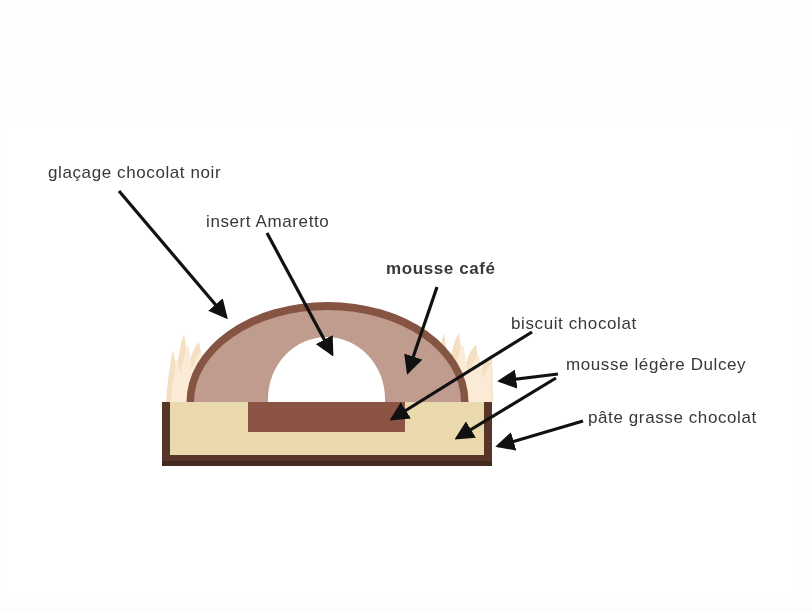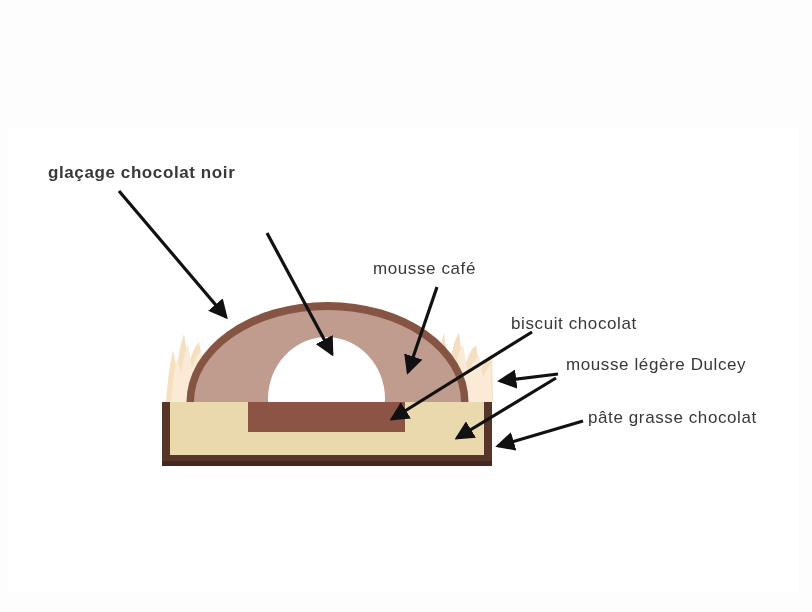--- a/index.html
+++ b/index.html
@@ -32,23 +32,23 @@
     height: 612px;
   }
   .lbl {
     position: absolute;
     font-size: 17px;
     font-weight: 400;
     letter-spacing: 0.6px;
     color: #383838;
     white-space: nowrap;
   }
-  .lbl-glacage     { left: 48px;  top: 163px; font-weight: bold; }
+  .lbl-glacage     { left: 48px;  top: 163px; }
   .lbl-insert      { left: 206px; top: 212px; }
-  .lbl-mousse-cafe { left: 373px; top: 259px; }
+  .lbl-mousse-cafe { left: 386px; top: 259px; font-weight: bold; }
   .lbl-biscuit     { left: 511px; top: 314px; }
   .lbl-dulcey      { left: 566px; top: 355px; }
   .lbl-pate        { left: 588px; top: 408px; }
   .arrow {
     stroke: #111111;
     stroke-width: 3.2;
     fill: none;
     marker-end: url(#ah);
   }
 </style>
@@ -92,18 +92,19 @@
     <line class="arrow" x1="119" y1="191" x2="226" y2="317"></line>
     <line class="arrow" x1="267" y1="233" x2="332" y2="354"></line>
     <line class="arrow" x1="437" y1="287" x2="408" y2="372"></line>
     <line class="arrow" x1="532" y1="332" x2="392" y2="419"></line>
     <line class="arrow" x1="558" y1="374" x2="500" y2="381"></line>
     <line class="arrow" x1="556" y1="378" x2="457" y2="438"></line>
     <line class="arrow" x1="583" y1="421" x2="498" y2="446"></line>
   </svg>
 
   <div class="lbl lbl-glacage">glaçage chocolat noir</div>
+  <div class="lbl lbl-insert">insert Amaretto</div>
   <div class="lbl lbl-mousse-cafe">mousse café</div>
   <div class="lbl lbl-biscuit">biscuit chocolat</div>
   <div class="lbl lbl-dulcey">mousse légère Dulcey</div>
   <div class="lbl lbl-pate">pâte grasse chocolat</div>
 
 </div>
 
 </body></html>

